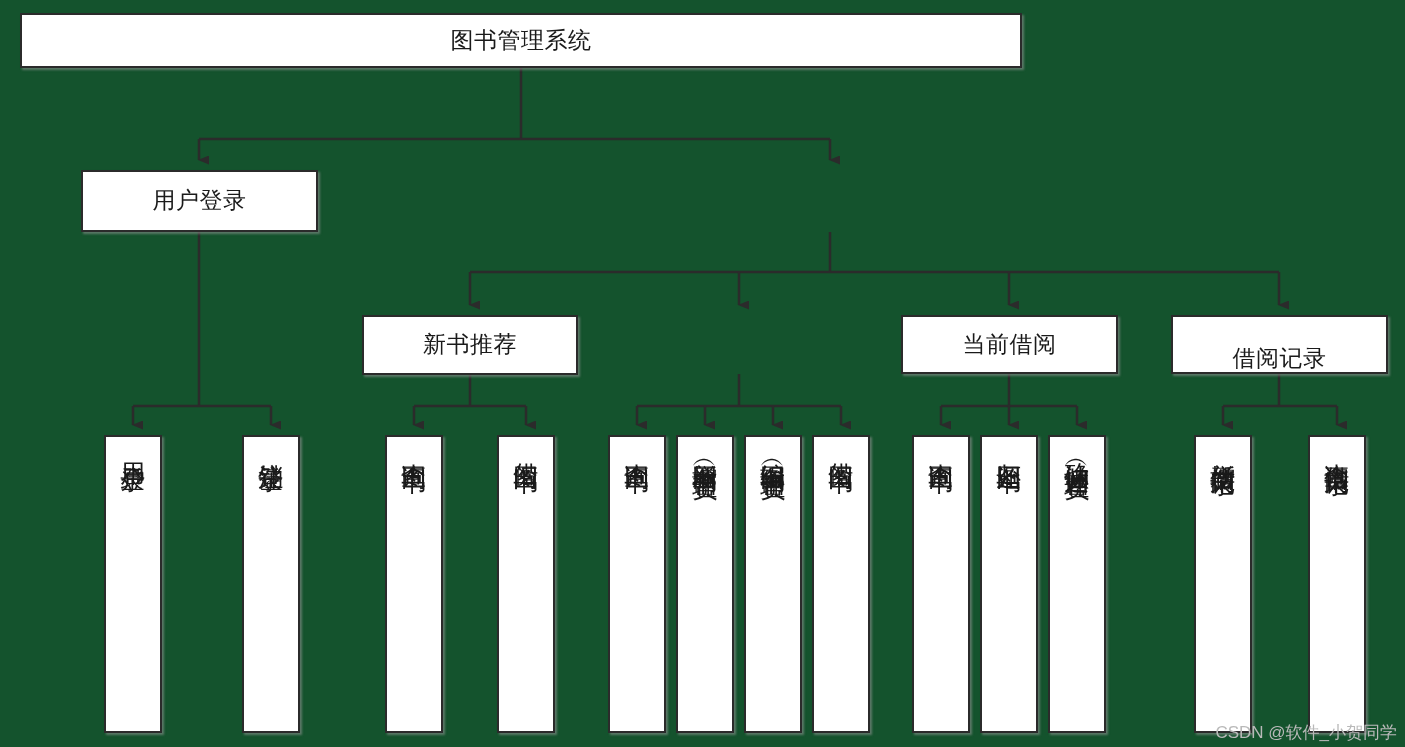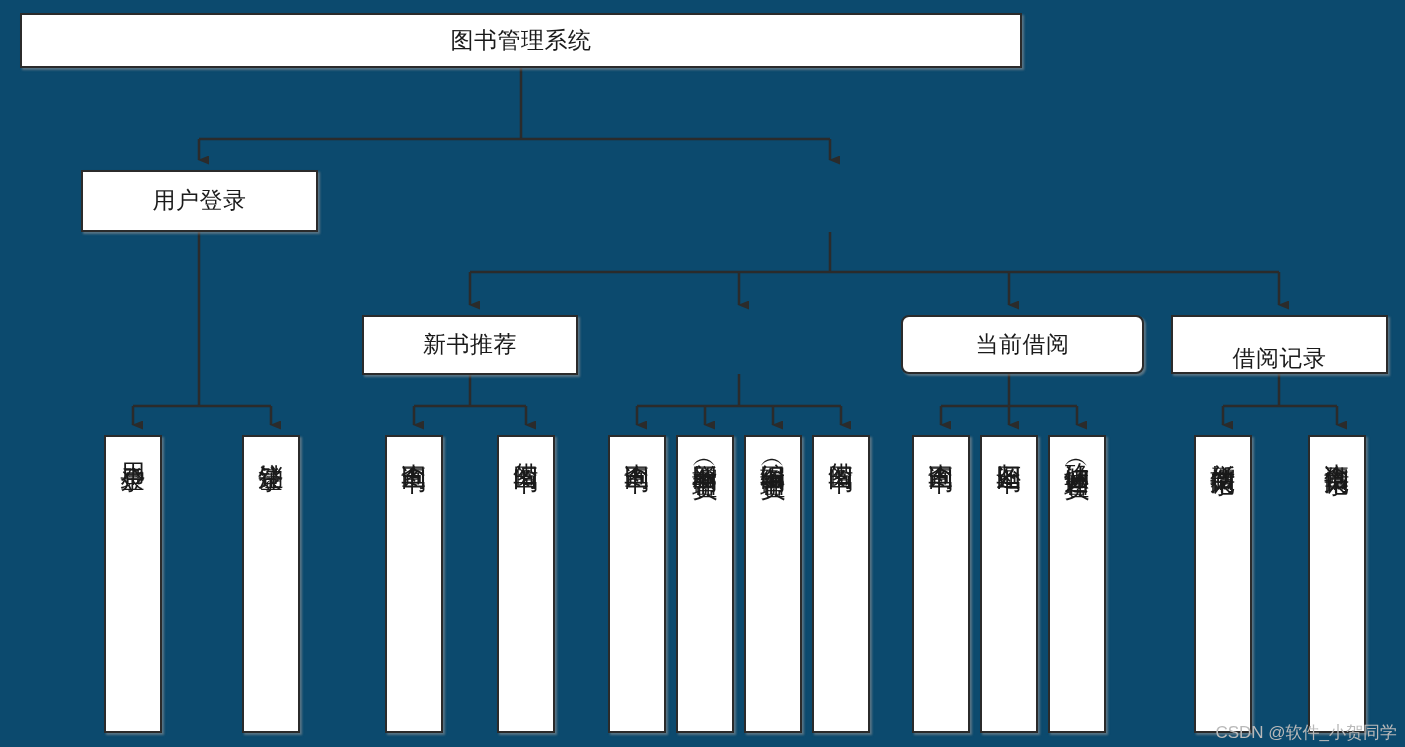--- a/index.html
+++ b/index.html
@@ -8,21 +8,21 @@
     padding: 0;
     background: #ffffff;
   }
   body {
     font-family: "Liberation Sans", "DejaVu Sans", sans-serif;
   }
   #diagram-canvas {
     position: relative;
     width: 1405px;
     height: 747px;
-    background: #0c4a6e;
+    background: #14532d;
     overflow: hidden;
   }
   #edge-layer {
     position: absolute;
     left: 0;
     top: 0;
     width: 1405px;
     height: 747px;
     pointer-events: none;
   }
@@ -136,21 +136,21 @@
     <span class="label">图书管理系统</span>
   </div>
 
   <div class="node horiz" style="left:81px; top:170px; width:237px; height:62px;">
     <span class="label">用户登录</span>
   </div>
 
   <div class="node horiz" style="left:362px; top:315px; width:216px; height:60px;">
     <span class="label">新书推荐</span>
   </div>
-  <div class="node horiz" style="left:901px; top:315px; width:243px; height:59px;border-radius:8px;">
+  <div class="node horiz" style="left:901px; top:315px; width:217px; height:59px;">
     <span class="label">当前借阅</span>
   </div>
   <div class="node horiz" style="left:1171px; top:315px; width:217px; height:59px;align-items:flex-end;">
     <span class="label">借阅记录</span>
   </div>
 
   <div class="node leaf" style="left:104px; top:435px; width:58px; height:298px;">
     <span class="label">用户登录</span>
   </div>
   <div class="node leaf" style="left:242px; top:435px; width:58px; height:298px;">

